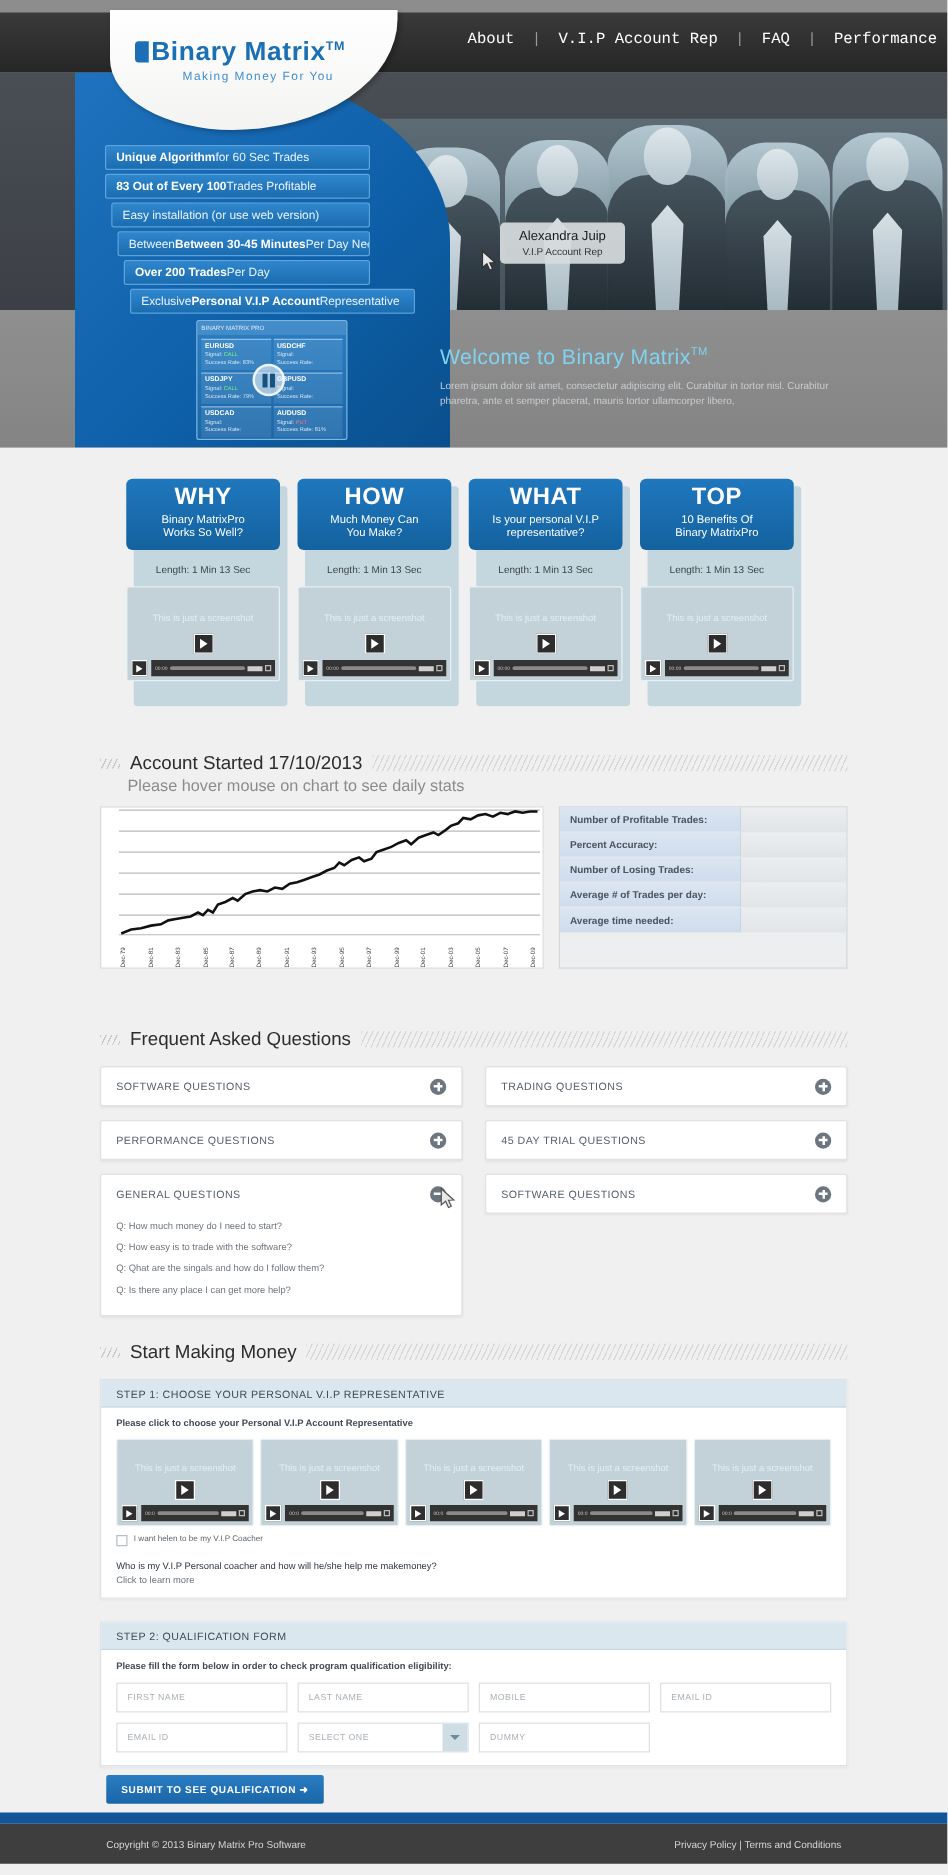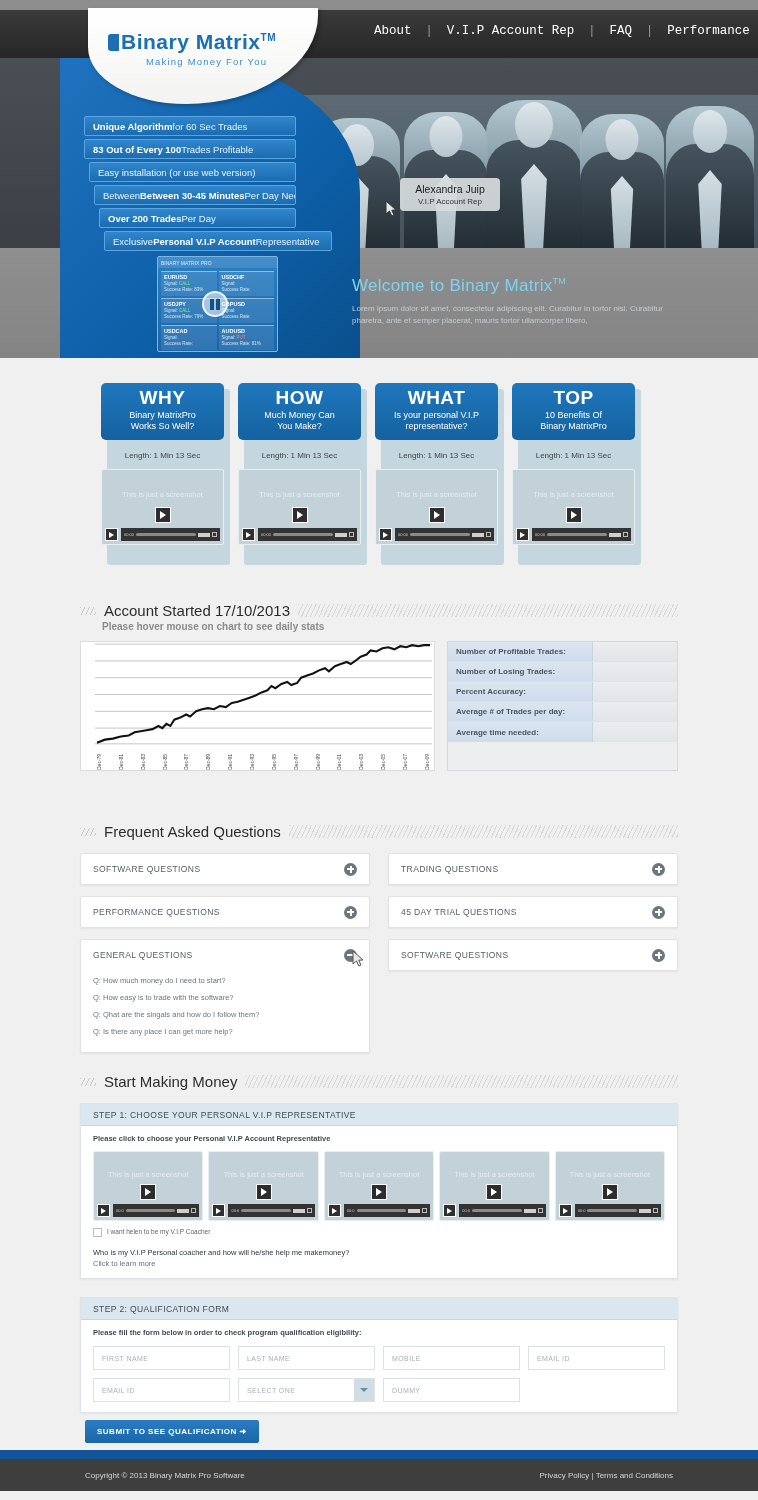--- a/index.html
+++ b/index.html
@@ -237,21 +237,21 @@
   .sec-head h3 {
     font-size: 15px; font-weight: normal; color: #2d2d2d; white-space: nowrap;
   }
   .sec-head .hatch {
     flex: 1; height: 13px;
     background: repeating-linear-gradient(115deg,#d8d8d8 0 1px,transparent 1px 4px);
   }
 
   
   .stats { position: absolute; top: 602px; left: 80px; width: 598px; }
-  .stats .hint { font-size: 10px; color: #8b8b8b; margin: 2px 0 0 22px; font-weight: bold; }
+  .stats .hint { font-size: 13px; color: #8b8b8b; margin: 2px 0 0 22px; }
   .stats-body { display: flex; margin-top: 9px; gap: 12px; }
   .chart-box {
     width: 355px; height: 130px; background: #fff;
     border: 1px solid #dcdcdc; position: relative; overflow: hidden;
   }
   .chart-plot { position: absolute; top: 0; left: 14px; right: 2px; height: 105px; }
   .chart-plot svg { display: block; width: 100%; height: 100%; }
   .xaxis {
     position: absolute; bottom: 0; left: 14px; right: 2px; height: 26px;
     display: flex; justify-content: space-between; padding: 0 2px;
@@ -666,25 +666,25 @@
         <span>Dec-09</span>
       </div>
     </div>
 
     <div class="kpi">
       <div class="kpi-row">
         <div class="lbl">Number of Profitable Trades:</div>
         <div class="val"></div>
       </div>
       <div class="kpi-row">
+        <div class="lbl">Percent Accuracy:</div>
+        <div class="val"></div>
+      </div>
+      <div class="kpi-row">
         <div class="lbl">Number of Losing Trades:</div>
-        <div class="val"></div>
-      </div>
-      <div class="kpi-row">
-        <div class="lbl">Percent Accuracy:</div>
         <div class="val"></div>
       </div>
       <div class="kpi-row">
         <div class="lbl">Average # of Trades per day:</div>
         <div class="val"></div>
       </div>
       <div class="kpi-row">
         <div class="lbl">Average time needed:</div>
         <div class="val"></div>
       </div>

